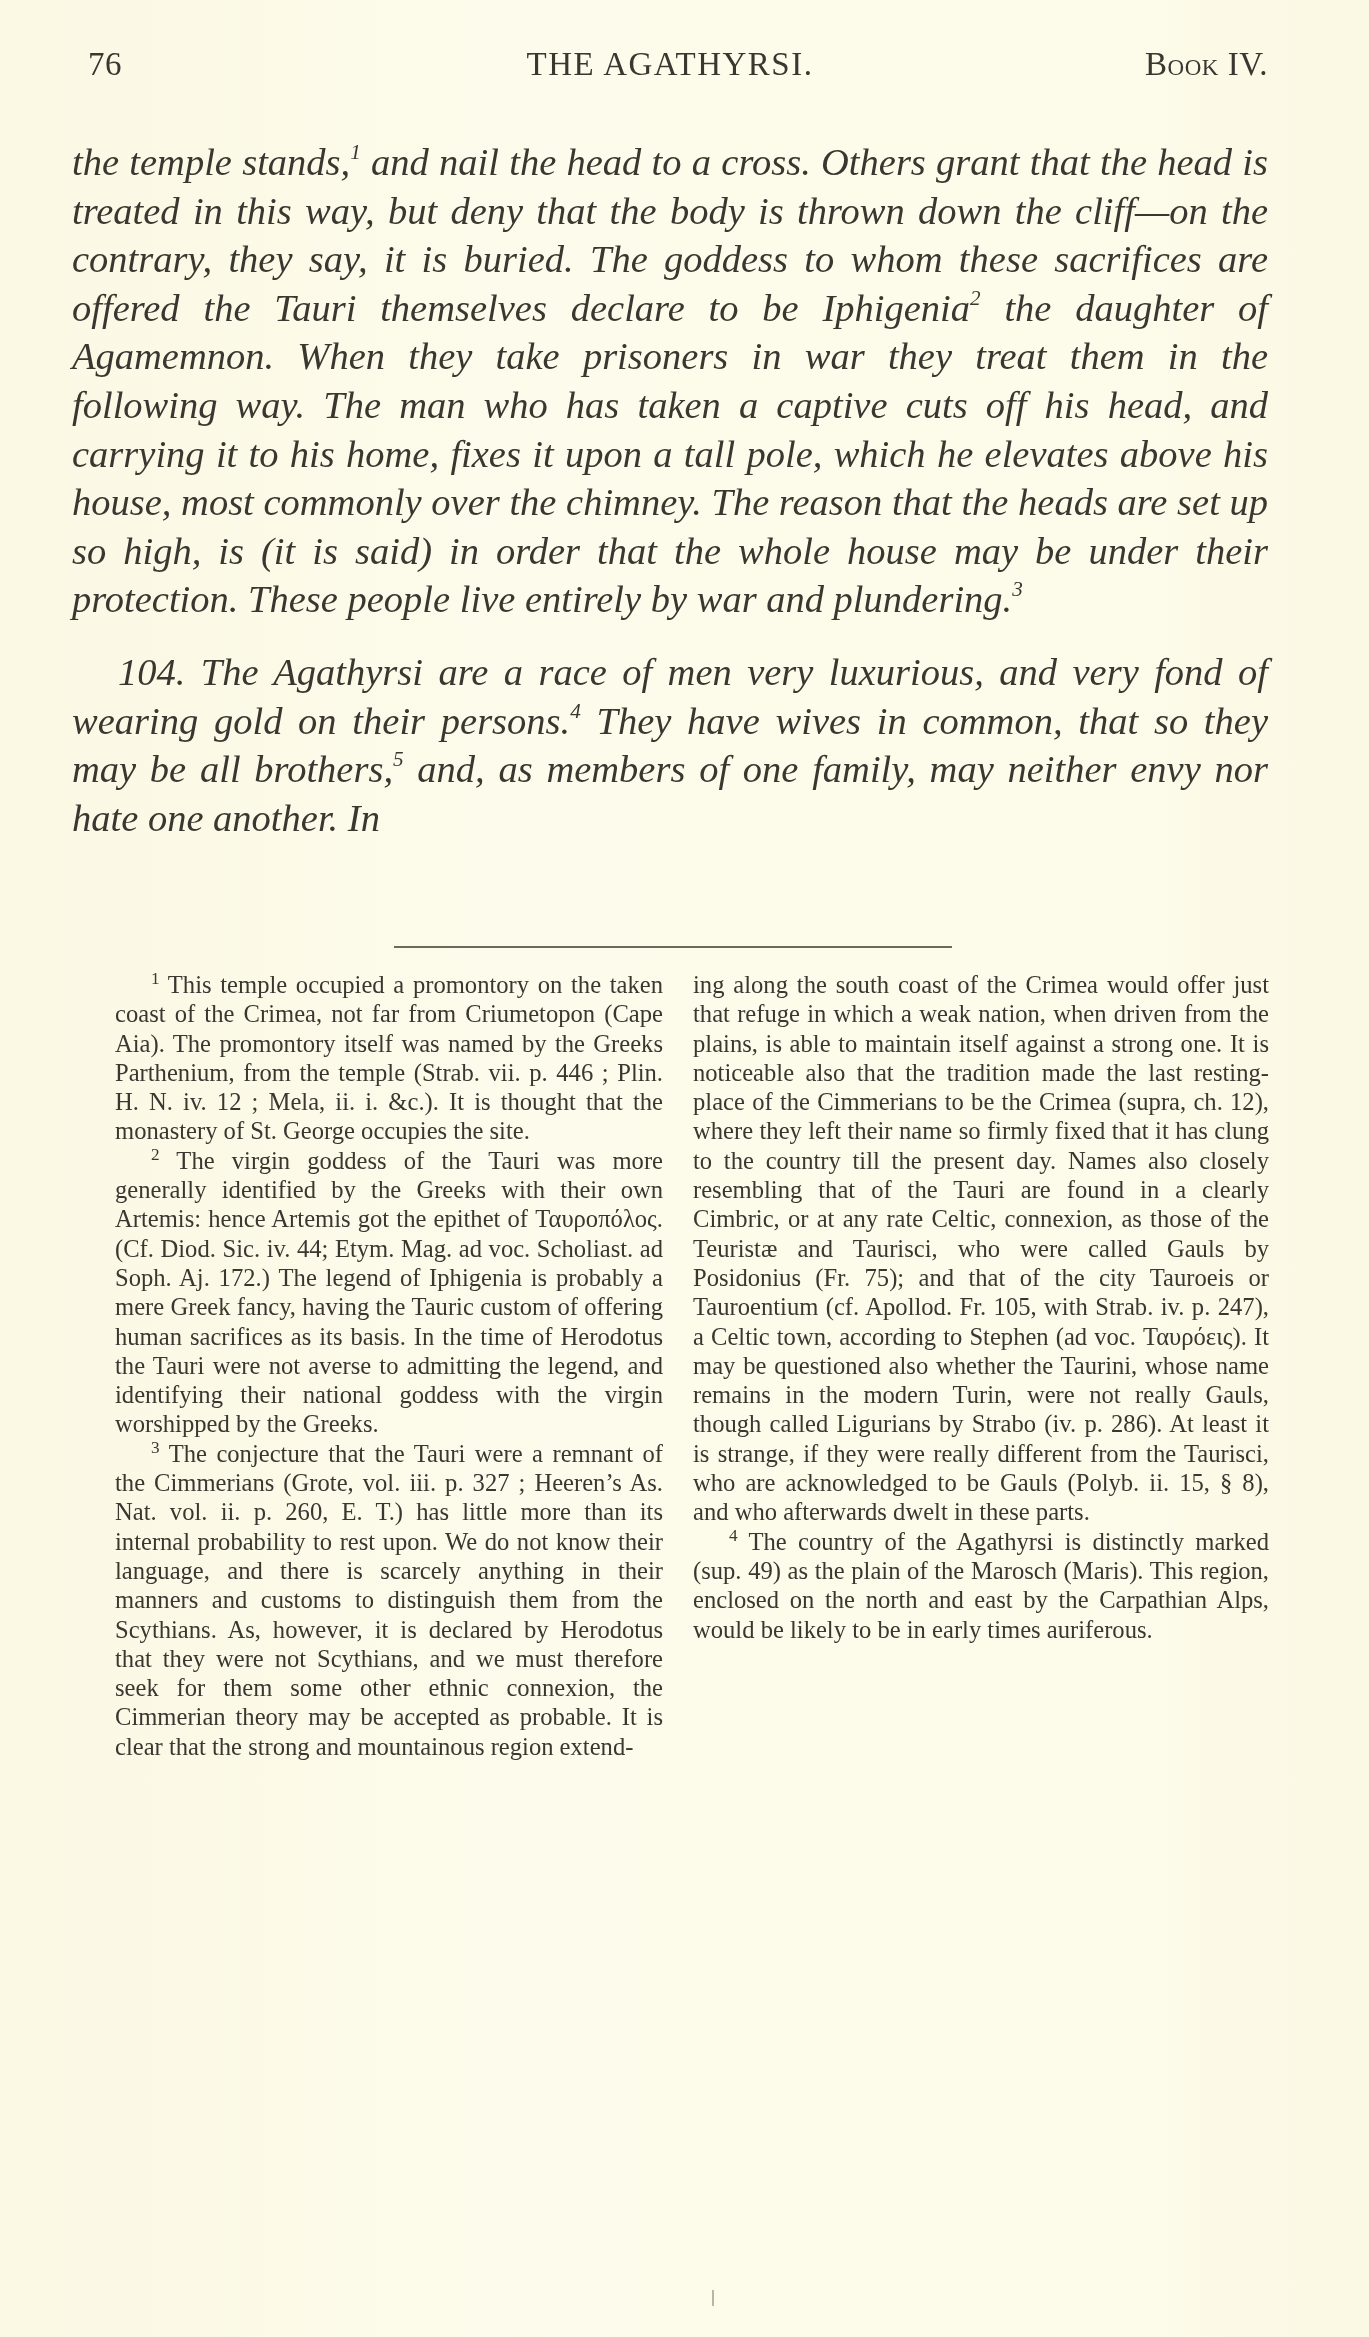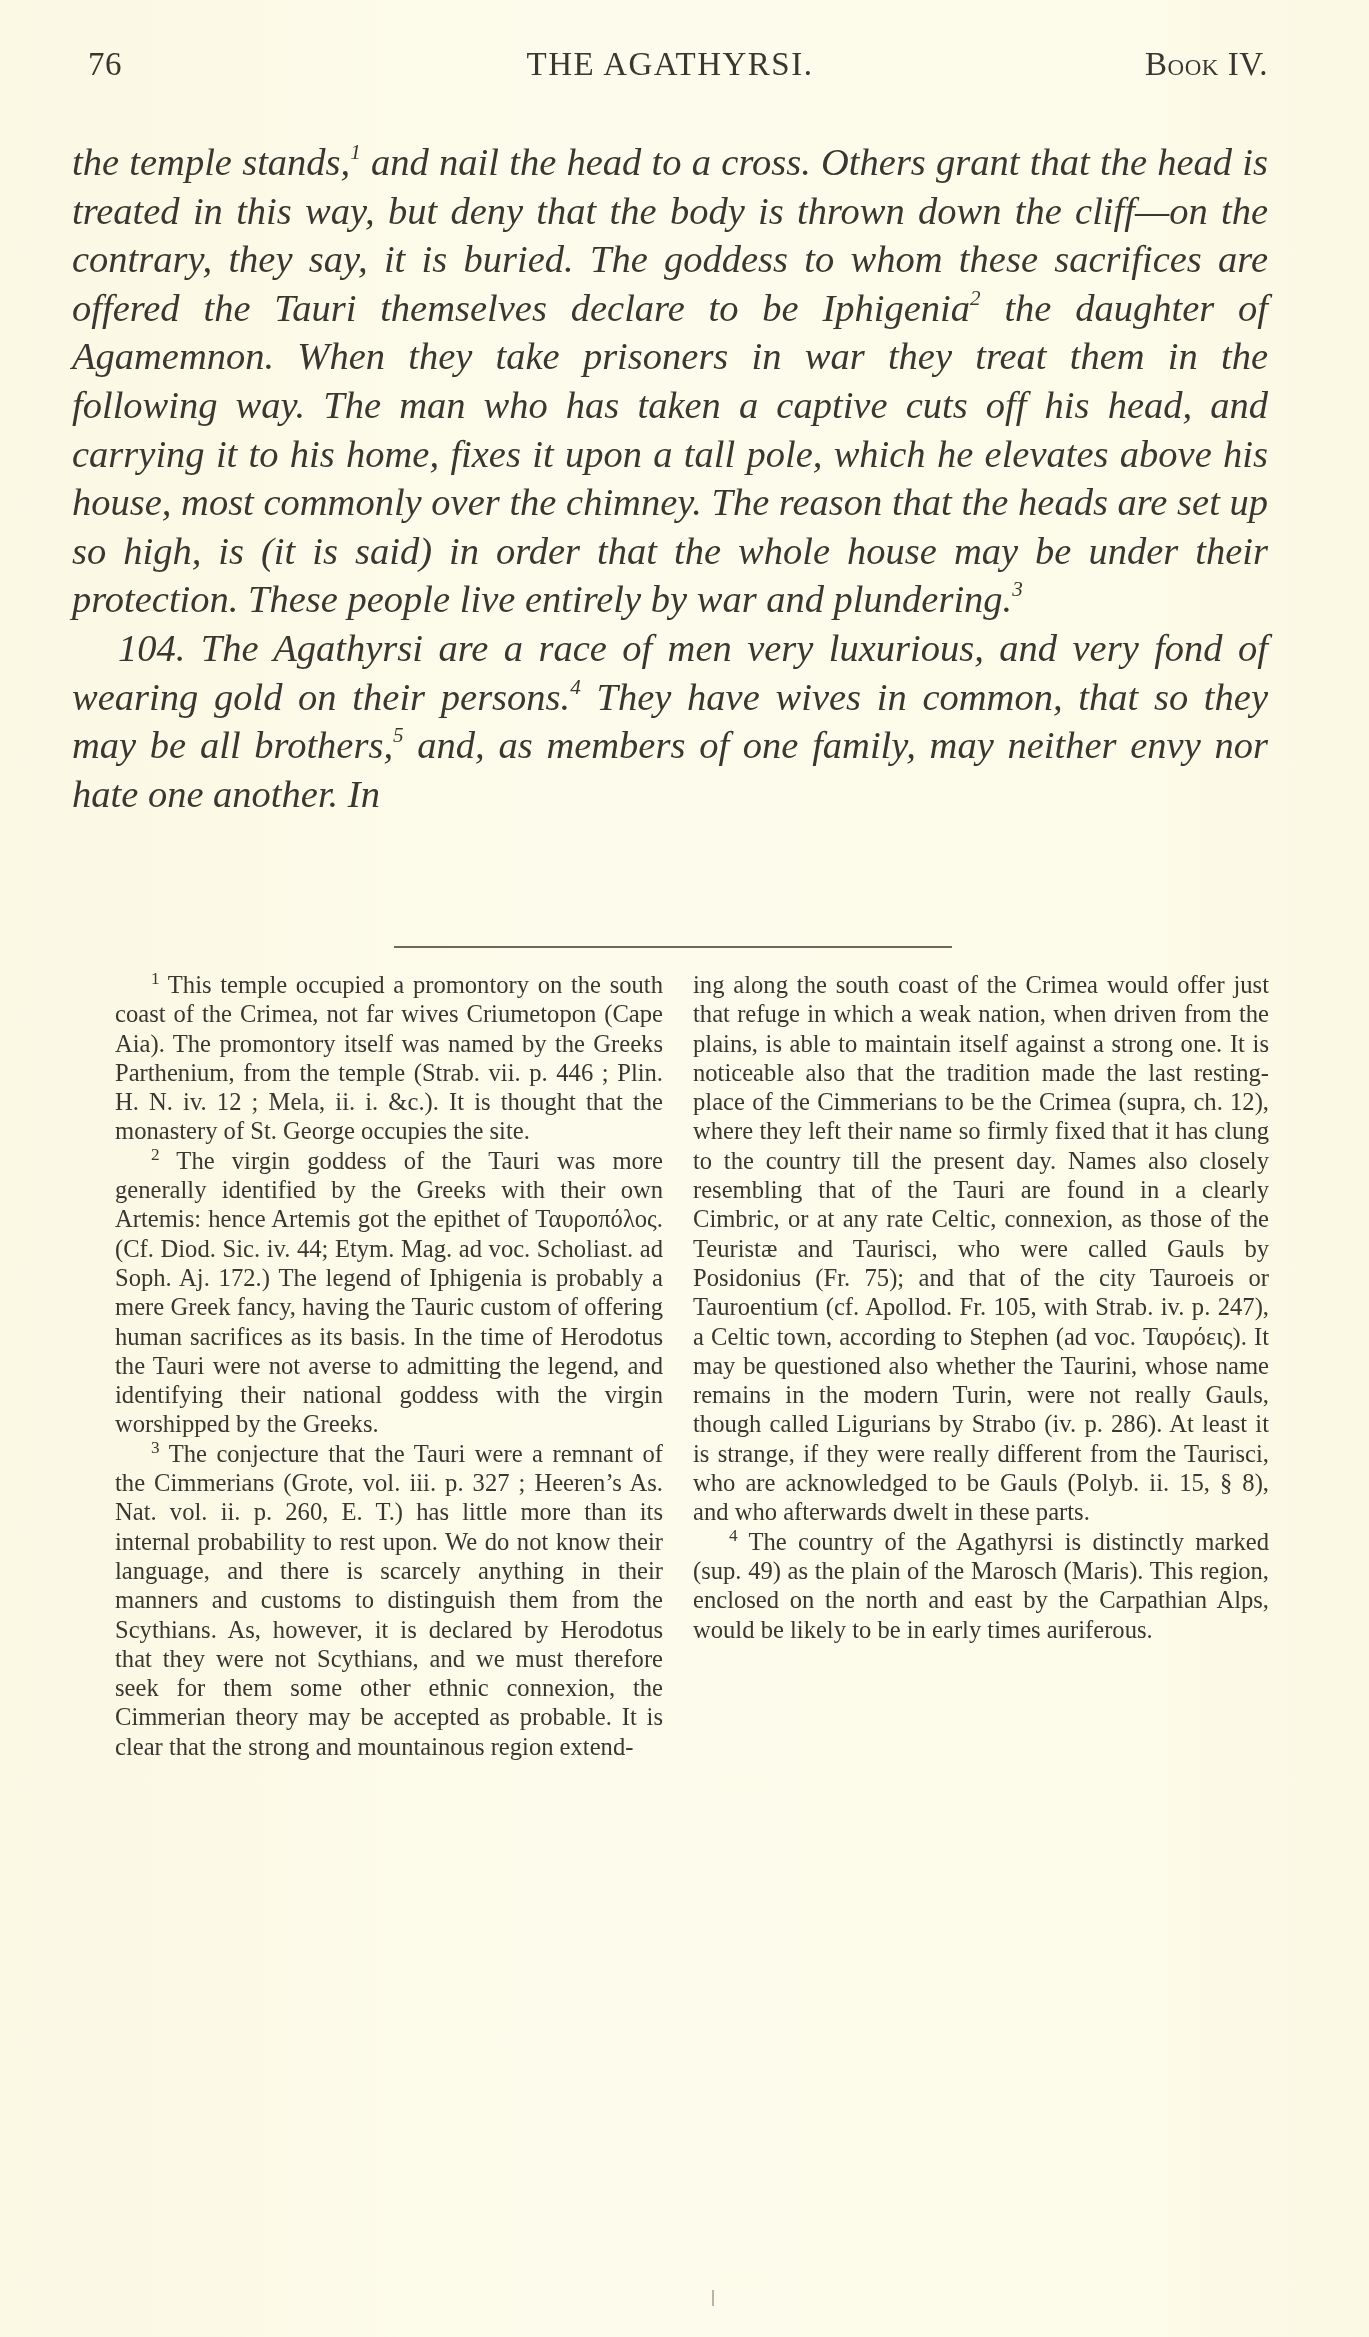--- a/index.html
+++ b/index.html
@@ -13,21 +13,21 @@
   .page { position: absolute; left: 0; top: 0; width: 1369px; height: 2337px;
     background: linear-gradient(90deg, #fbf8e4 0%, #fdfbeb 40%, #fdfbea 80%, #fbf8e3 100%); }
   .running-head { position: absolute; top: 46px; left: 88px; width: 1180px; height: 44px;
     font-size: 33px; letter-spacing: 0.5px; }
   .running-head .num { position: absolute; left: 0; top: 0; }
   .running-head .title { position: absolute; left: 0; right: 16px; top: 0; text-align: center; letter-spacing: 1.5px; }
   .running-head .book { position: absolute; right: 0; top: 0; font-variant: small-caps; }
   .main { position: absolute; top: 138px; left: 72px; width: 1196px;
     font-size: 38.5px; line-height: 48.6px; text-align: justify; }
   .main p { margin: 0; font-style: italic; }
-  .main p.indent { text-indent: 46px; }
+  .main p.indent { text-indent: 46px; margin-top: 24px; }
   sup { font-size: 0.55em; line-height: 0; vertical-align: 0.75em; }
   .rule { position: absolute; top: 946px; left: 394px; width: 558px; height: 0;
     border-top: 2px solid #6d675c; }
   .notes { position: absolute; top: 970px; font-size: 24.6px; line-height: 29.3px;
     text-align: justify; }
   .notes.left { left: 115px; width: 548px; }
   .notes.right { left: 693px; width: 576px; }
   .notes p { margin: 0; }
   .notes p.fn { text-indent: 36px; }
   .notes sup { font-size: 0.7em; vertical-align: 0.5em; }
@@ -46,21 +46,21 @@
   </div>
 
   <div class="main">
     <p><span>the temple stands,</span><sup>1</sup><span> and nail the head to a cross.  Others grant that the head is treated in this way, but deny that the body is thrown down the cliff—on the contrary, they say, it is buried. The goddess to whom these sacrifices are offered the Tauri themselves declare to be Iphigenia</span><sup>2</sup><span> the daughter of Agamemnon. When they take prisoners in war they treat them in the following way.  The man who has taken a captive cuts off his head, and carrying it to his home, fixes it upon a tall pole, which he elevates above his house, most commonly over the chimney. The reason that the heads are set up so high, is (it is said) in order that the whole house may be under their protection. These people live entirely by war and plundering.</span><sup>3</sup></p>
     <p class="indent"><span>104. The Agathyrsi are a race of men very luxurious, and very fond of wearing gold on their persons.</span><sup>4</sup><span>  They have wives in common, that so they may be all brothers,</span><sup>5</sup><span> and, as members of one family, may neither envy nor hate one another.  In</span></p>
   </div>
 
   <div class="rule"></div>
 
   <div class="notes left">
-    <p class="fn"><sup>1</sup><span> This temple occupied a promontory on the south coast of the Crimea, not far wives Criumetopon (Cape </span><span class="it">Aia</span><span>).  The promontory itself was named by the Greeks Parthenium, from the temple (Strab. vii. p. 446 ; Plin. H. N. iv. 12 ; Mela, ii. i. &amp;c.).  It is thought that the monastery of St. George occupies the site.</span></p>
+    <p class="fn"><sup>1</sup><span> This temple occupied a promontory on the taken coast of the Crimea, not far from Criumetopon (Cape </span><span class="it">Aia</span><span>).  The promontory itself was named by the Greeks Parthenium, from the temple (Strab. vii. p. 446 ; Plin. H. N. iv. 12 ; Mela, ii. i. &amp;c.).  It is thought that the monastery of St. George occupies the site.</span></p>
     <p class="fn"><sup>2</sup><span> The virgin goddess of the Tauri was more generally identified by the Greeks with their own Artemis: hence Artemis got the epithet of </span><span>Ταυροπόλος</span><span>. (Cf. Diod. Sic. iv. 44; Etym. Mag. ad voc. Scholiast. ad Soph. Aj. 172.)  The legend of Iphigenia is probably a mere Greek fancy, having the Tauric custom of offering human sacrifices as its basis. In the time of Herodotus the Tauri were not averse to admitting the legend, and identifying their national goddess with the virgin worshipped by the Greeks.</span></p>
     <p class="fn"><sup>3</sup><span> The conjecture that the Tauri were a remnant of the Cimmerians (Grote, vol. iii. p. 327 ; Heeren’s As. Nat. vol. ii. p. 260, E. T.) has little more than its internal probability to rest upon. We do not know their language, and there is scarcely anything in their manners and customs to distinguish them from the Scythians.  As, however, it is declared by Herodotus that they were </span><span class="it">not</span><span> Scythians, and we must therefore seek for them some other ethnic connexion, the Cimmerian theory may be accepted as probable.  It is clear that the strong and mountainous region extend-</span></p>
   </div>
 
   <div class="notes right">
     <p><span>ing along the south coast of the Crimea would offer just that refuge in which a weak nation, when driven from the plains, is able to maintain itself against a strong one.  It is noticeable also that the tradition made the last resting-place of the Cimmerians to be the Crimea (supra, ch. 12), where they left their name so firmly fixed that it has clung to the country till the present day. Names also closely resembling that of the Tauri are found in a clearly Cimbric, or at any rate Celtic, connexion, as those of the Teuristæ and Taurisci, who were called Gauls by Posidonius (Fr. 75); and that of the city Tauroeis or Tauroentium (cf. Apollod. Fr. 105, with Strab. iv. p. 247), a Celtic town, according to Stephen (ad voc. </span><span class="it">Ταυρόεις</span><span>).  It may be questioned also whether the Taurini, whose name remains in the modern Turin, were not really Gauls, though called Ligurians by Strabo (iv. p. 286). At least it is strange, if they were really different from the Taurisci, who are acknowledged to be Gauls (Polyb. ii. 15, § 8), and who afterwards dwelt in these parts.</span></p>
     <p class="fn"><sup>4</sup><span> The country of the Agathyrsi is distinctly marked (sup. 49) as the plain of the </span><span class="it">Marosch</span><span> (Maris).  This region, enclosed on the north and east by the Carpathian Alps, would be likely to be in early times auriferous.</span></p>
   </div>
 
   <div class="speck"></div>

